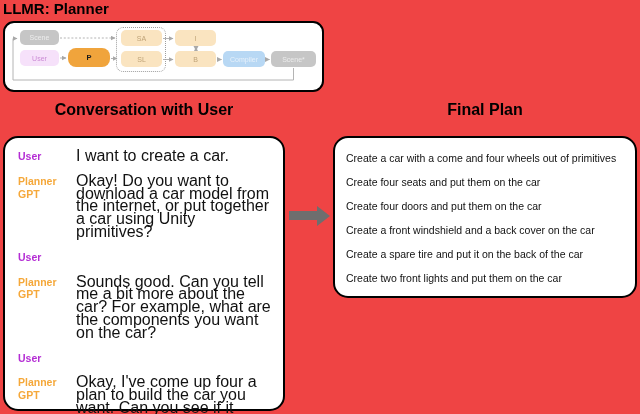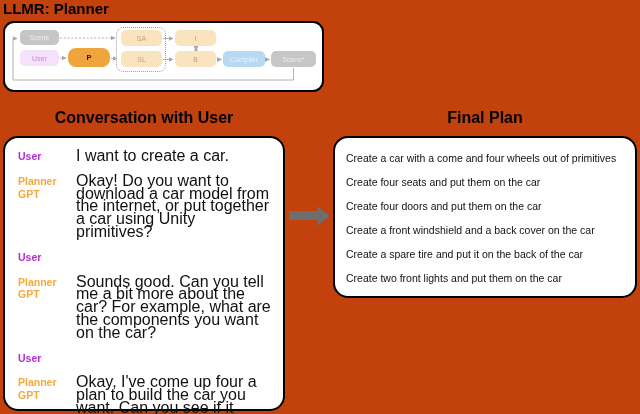--- a/index.html
+++ b/index.html
@@ -1,21 +1,21 @@
 <!DOCTYPE html>
 <html><head>
 <meta charset="utf-8">
 <style>
   * { box-sizing: border-box; margin: 0; padding: 0; }
   html, body { background: #ffffff; }
   .canvas {
     position: relative;
     width: 640px;
     height: 414px;
-    background: #c2410c;
+    background: #ef4444;
     font-family: "Liberation Sans", sans-serif;
     color: #111;
     overflow: hidden;
   }
   .fig-title {
     position: absolute;
     left: 3px; top: 0px;
     font-size: 15px;
     font-weight: bold;
     color: #000;
@@ -54,21 +54,21 @@
     position: absolute;
     left: 111px; top: 4px;
     width: 50px; height: 45px;
     border: 1px dotted #9e9e9e;
     border-radius: 7px;
     z-index: 1;
   }
   
   .heading {
     position: absolute;
-    top: 109px;
+    top: 101px;
     font-size: 16px;
     font-weight: bold;
     text-align: center;
     color: #000;
   }
   .conv-heading { left: 3px;   width: 282px; }
   .plan-heading { left: 333px; width: 304px; }
   
   .conv-box {
     position: absolute;

